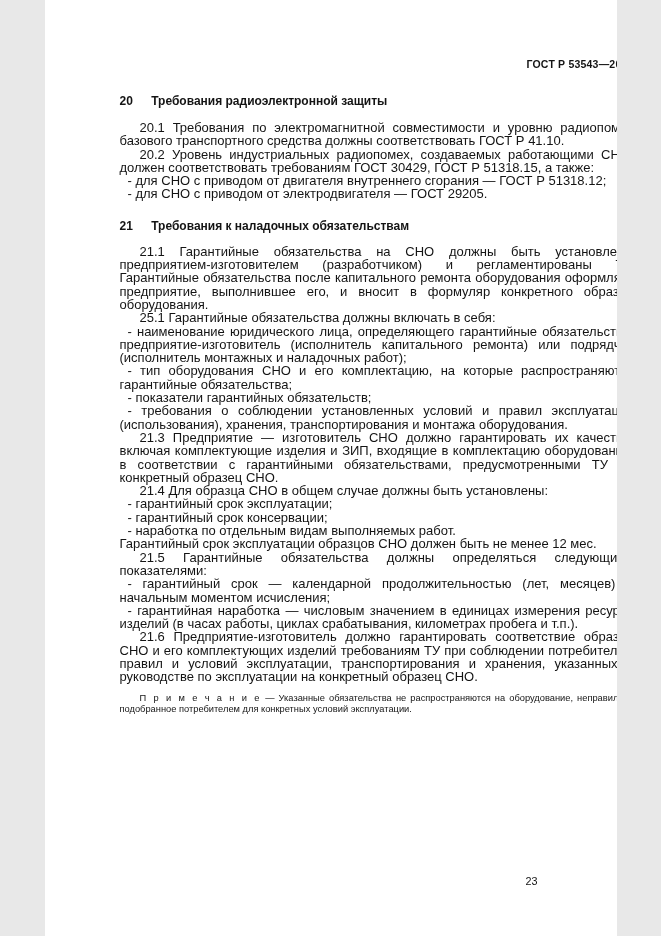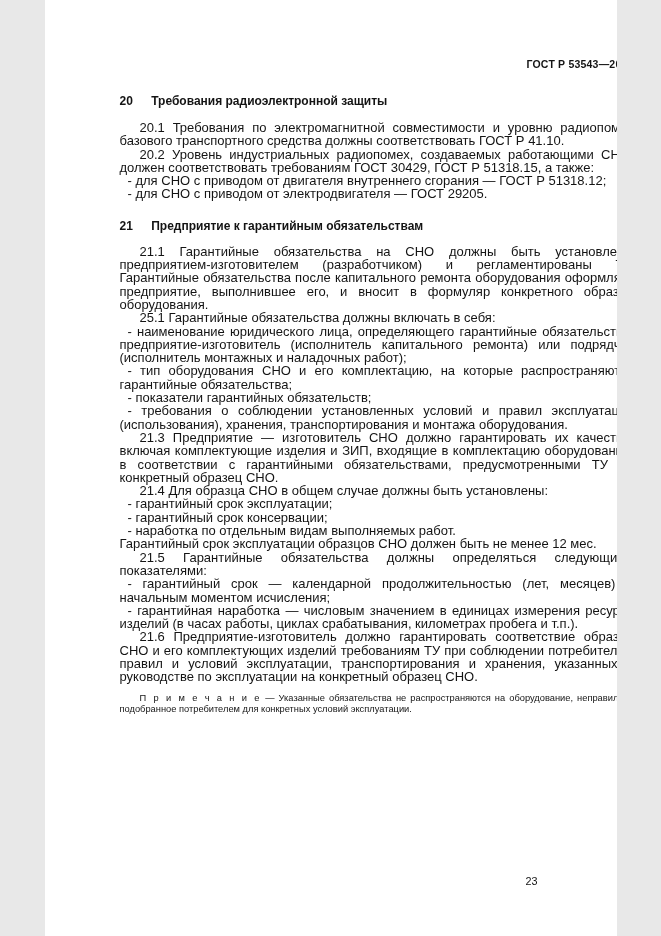--- a/index.html
+++ b/index.html
@@ -70,21 +70,21 @@
       <span class="h-title">Требования радиоэлектронной защиты</span>
     </h2>
 
     <p class="para indent">20.1 Требования по электромагнитной совместимости и уровню радиопомех базового транспортного средства должны соответствовать ГОСТ Р 41.10.</p>
     <p class="para indent">20.2 Уровень индустриальных радиопомех, создаваемых работающими СНО, должен соответствовать требованиям ГОСТ 30429, ГОСТ Р 51318.15, а также:</p>
     <p class="para dash">- для СНО с приводом от двигателя внутреннего сгорания — ГОСТ Р 51318.12;</p>
     <p class="para dash">- для СНО с приводом от электродвигателя — ГОСТ 29205.</p>
 
     <h2 class="section-heading sh-21">
       <span class="h-num">21</span>
-      <span class="h-title">Предприятие к гарантийным обязательствам</span>
+      <span class="h-title">Требования к наладочных обязательствам</span>
     </h2>
 
     <p class="para indent">21.1 Гарантийные обязательства на СНО должны быть установлены предприятием-изготовителем (разработчиком) и регламентированы ТУ. Гарантийные обязательства после капитального ремонта оборудования оформляет предприятие, выполнившее его, и вносит в формуляр конкретного образца оборудования.</p>
     <p class="para indent">25.1 Гарантийные обязательства должны включать в себя:</p>
     <p class="para dash">- наименование юридического лица, определяющего гарантийные обязательства: предприятие-изготовитель (исполнитель капитального ремонта) или подрядчик (исполнитель монтажных и наладочных работ);</p>
     <p class="para dash">- тип оборудования СНО и его комплектацию, на которые распространяются гарантийные обязательства;</p>
     <p class="para dash">- показатели гарантийных обязательств;</p>
     <p class="para dash">- требования о соблюдении установленных условий и правил эксплуатации (использования), хранения, транспортирования и монтажа оборудования.</p>
     <p class="para indent">21.3 Предприятие — изготовитель СНО должно гарантировать их качество, включая комплектующие изделия и ЗИП, входящие в комплектацию оборудования, в соответствии с гарантийными обязательствами, предусмотренными ТУ на конкретный образец СНО.</p>
     <p class="para indent">21.4 Для образца СНО в общем случае должны быть установлены:</p>

